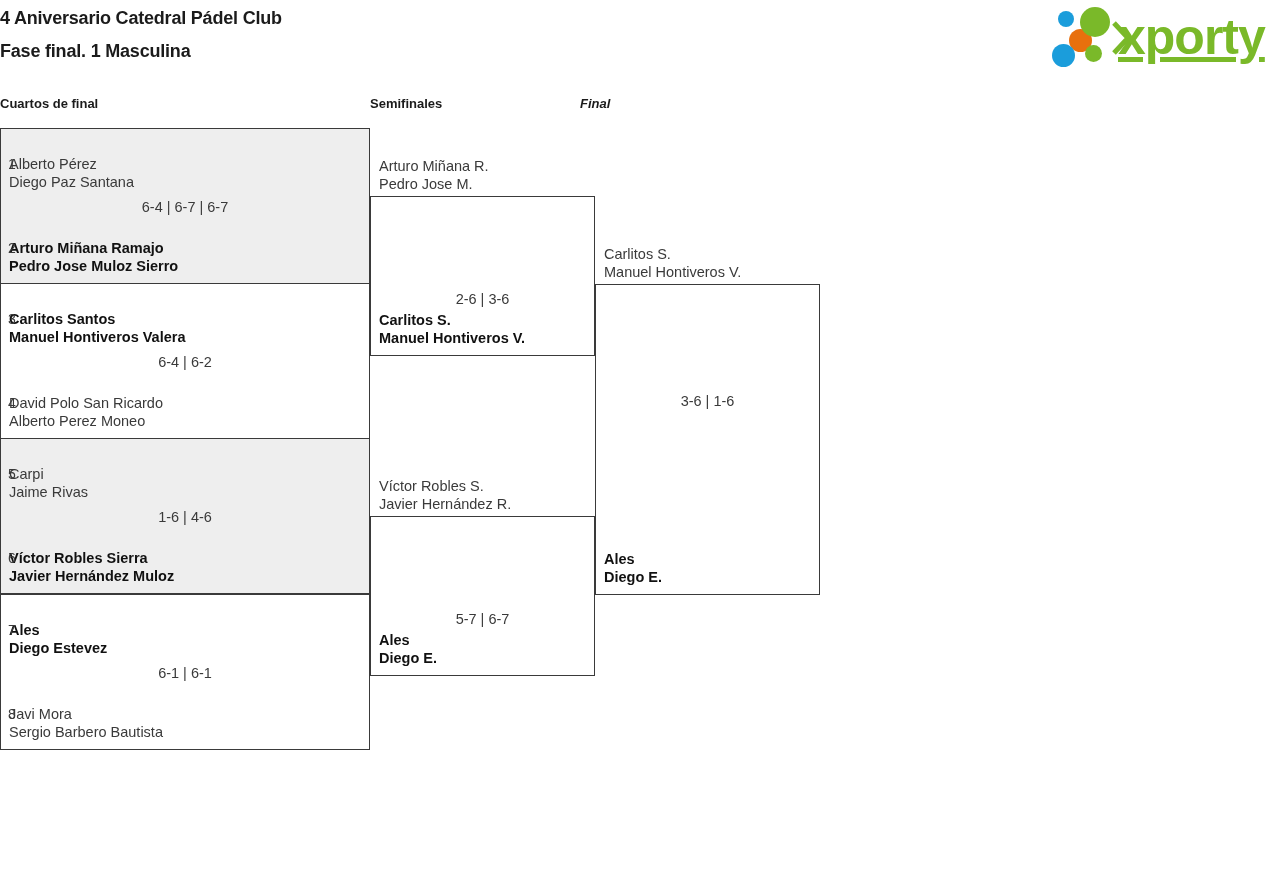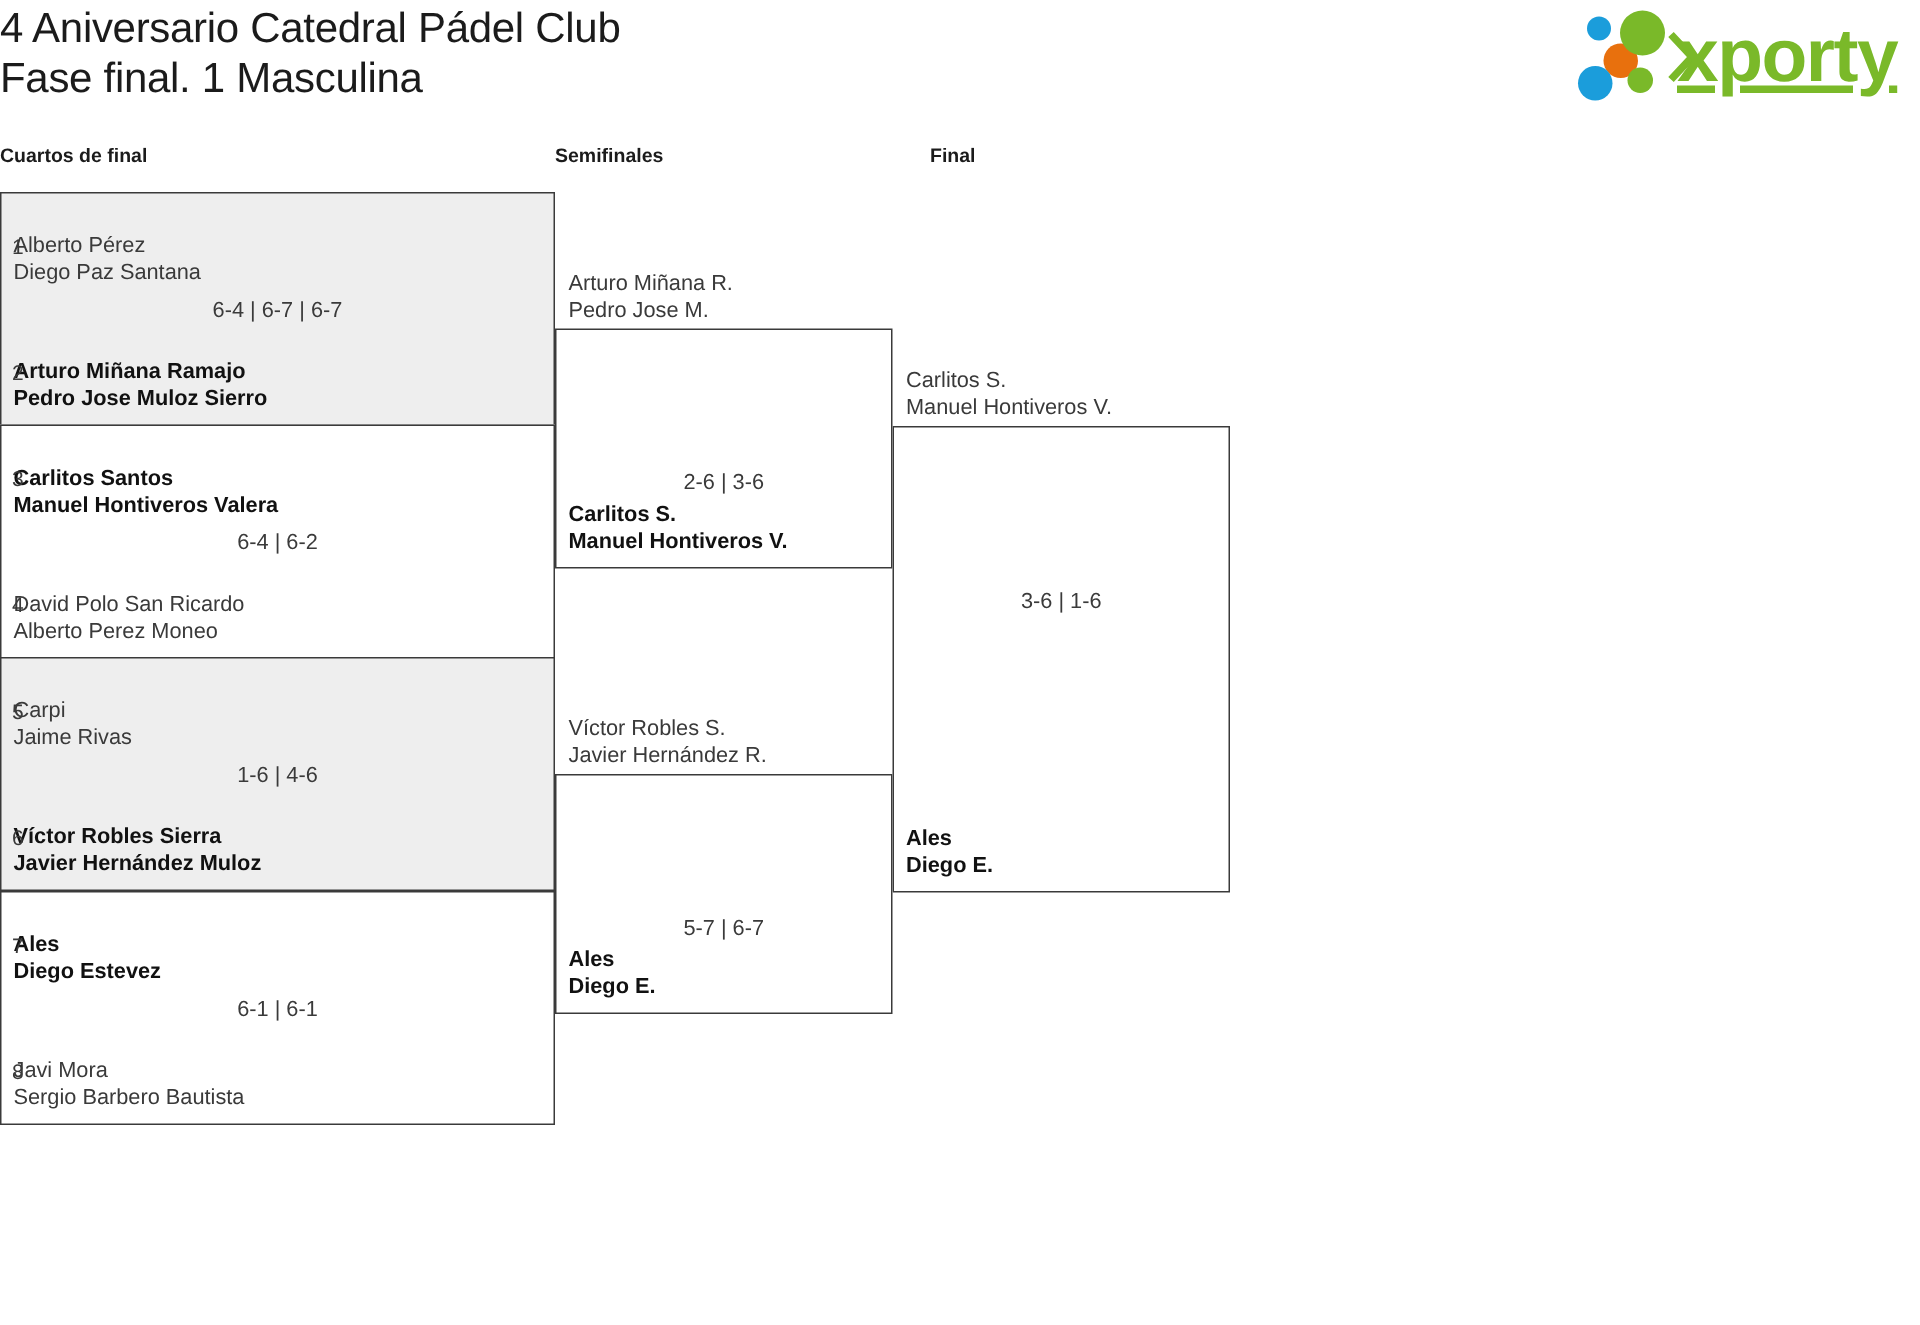--- a/index.html
+++ b/index.html
@@ -23,22 +23,22 @@
     left: 0; top: 0;
     width: 1280px;
     height: 80px;
   }
   #title-block {
     position: absolute;
     left: 0; top: 2px;
     width: 900px;
   }
   .title-line {
-    font-size: 28px;
-    font-weight: normal;
+    font-size: 18px;
+    font-weight: bold;
     line-height: 33px;
     color: #1b1b1b;
     letter-spacing: -0.2px;
     white-space: nowrap;
   }
 
   
   #logo {
     position: absolute;
     left: 1050px; top: 5px;
@@ -77,21 +77,21 @@
     position: absolute;
     top: 96px;
     font-size: 13px;
     font-weight: bold;
     color: #1b1b1b;
     text-align: left;
     white-space: nowrap;
   }
   #round-header-0 { left: 0px;   width: 370px; }
   #round-header-1 { left: 370px; width: 225px; }
-  #round-header-2 { left: 620px; width: 225px; }
+  #round-header-2 { left: 580px; width: 225px; font-style: italic; }
 
   
   #bracket {
     position: absolute;
     left: 0; top: 128px;
     width: 1280px;
     height: 640px;
   }
 
   .match {
@@ -104,21 +104,21 @@
 
   
   .qf { left: 0px; width: 370px; height: 156px; }
   #match-qf-0 { top: 0px;   }
   #match-qf-1 { top: 155px; }
   #match-qf-2 { top: 310px; }
   #match-qf-3 { top: 466px; height: 156px; }
 
   
   .sf { left: 370px; width: 225px; height: 160px; }
-  #match-sf-0 { top: 91px;  }
+  #match-sf-0 { top: 68px;  }
   #match-sf-1 { top: 388px; padding-left: 12px; }
 
   
   .fi { left: 595px; width: 225px; height: 311px; }
   #match-fi-0 { top: 156px; }
 
   
   .team {
     position: absolute;
     left: 0;

